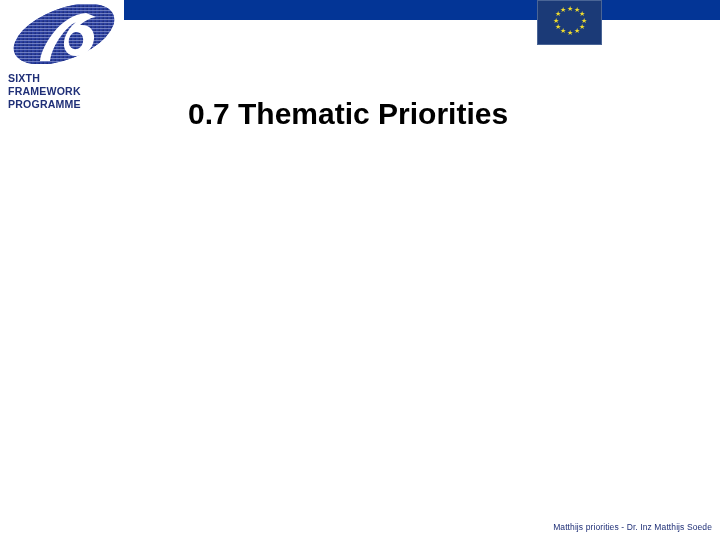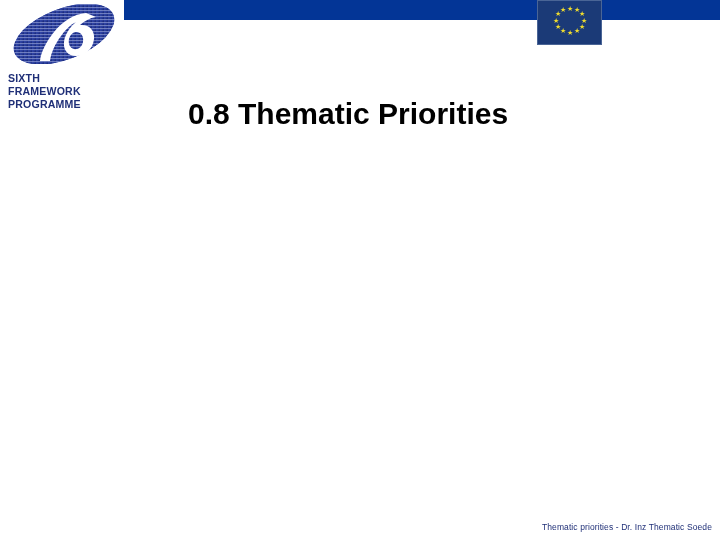--- a/index.html
+++ b/index.html
@@ -182,17 +182,17 @@
     <span class="star" style="left:39.5px; top:30.4px;"></span>
     <span class="star" style="left:32.5px; top:31.6px;"></span>
     <span class="star" style="left:25.5px; top:30.4px;"></span>
     <span class="star" style="left:20.4px; top:26.3px;"></span>
     <span class="star" style="left:18.5px; top:19.8px;"></span>
     <span class="star" style="left:20.4px; top:13.3px;"></span>
     <span class="star" style="left:25.5px; top:9.2px;"></span>
   </div>
 </div>
 
-<h1 id="slide-title">0.8 Thematic Priorities</h1>
+<h1 id="slide-title">0.7 Thematic Priorities</h1>
 
 <div id="slide-body"></div>
 
-<div id="slide-footer">Thematic priorities - Dr. Inz Thematic Soede</div>
+<div id="slide-footer">Matthijs priorities - Dr. Inz Matthijs Soede</div>
 
 </body></html>

